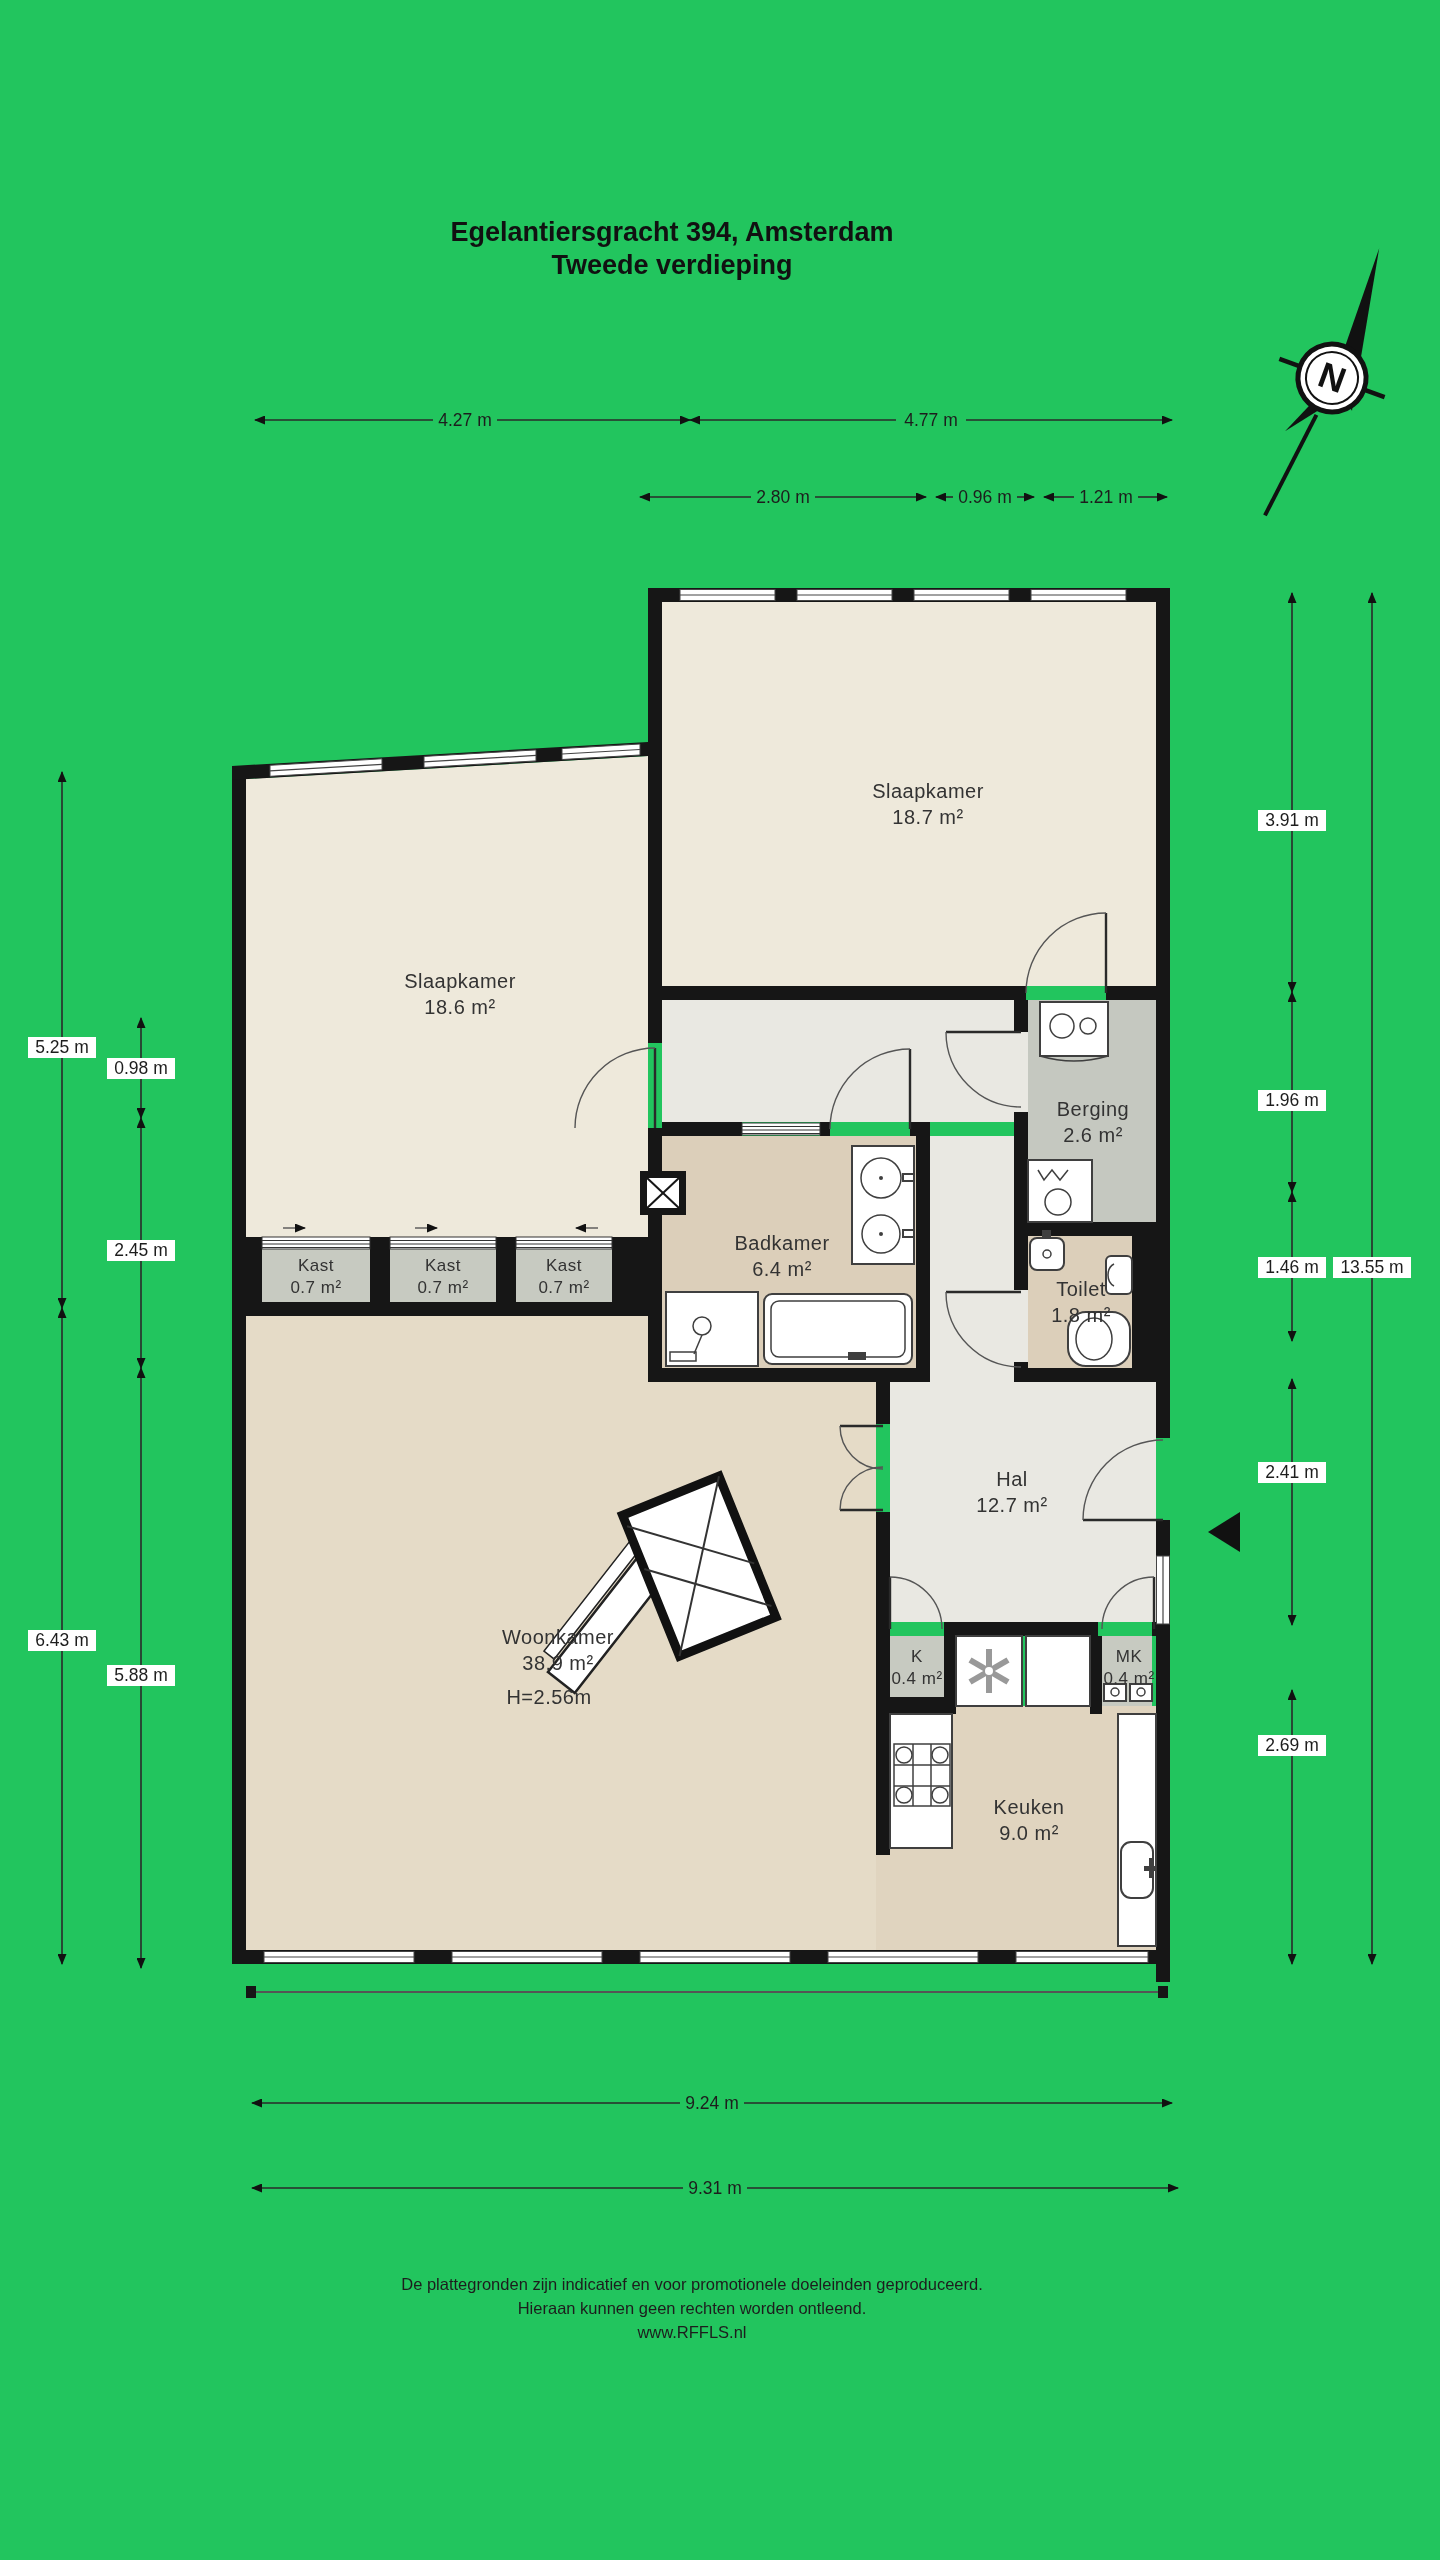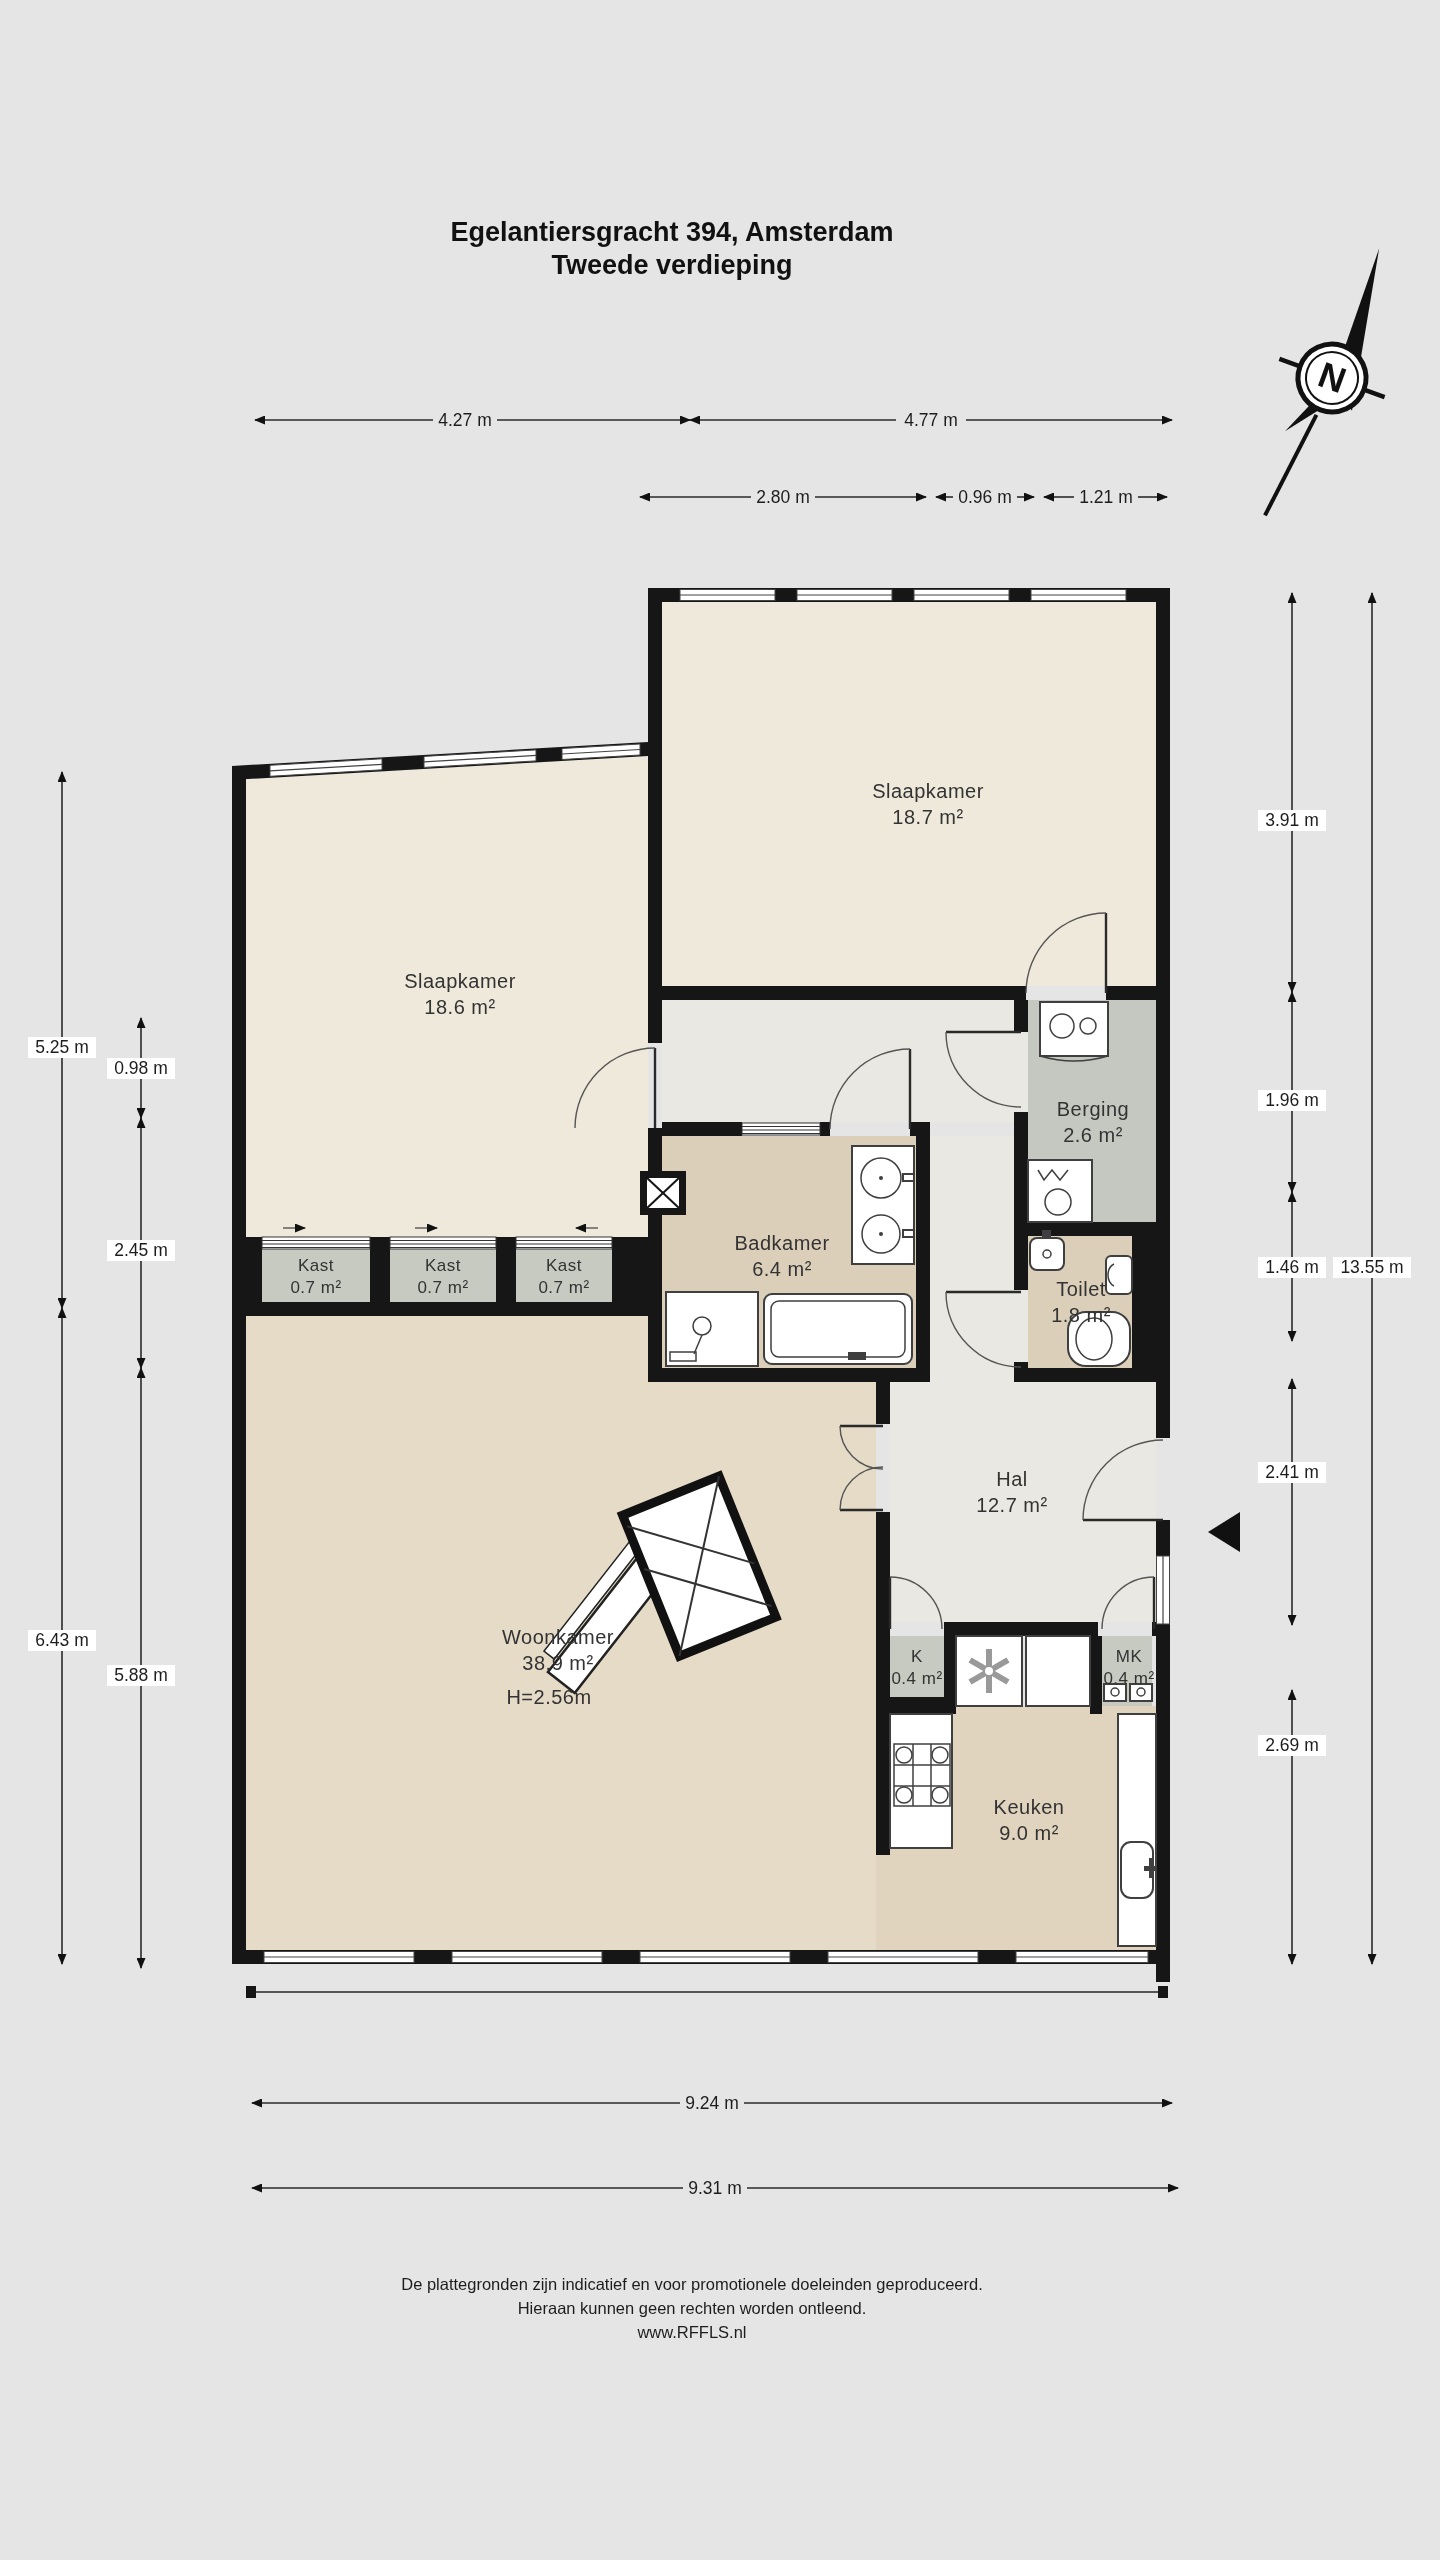--- a/index.html
+++ b/index.html
@@ -1,16 +1,16 @@
 <!DOCTYPE html>
 <html><head>
 <meta charset="utf-8">
 <style>
   html,body{margin:0;padding:0;background:#ffffff;}
-  .page{position:relative;width:1440px;height:2560px;background:#e5e5e5;overflow:hidden;
+  .page{position:relative;width:1440px;height:2560px;background:#22c55e;overflow:hidden;
         font-family:"Liberation Sans", sans-serif;}
   svg{position:absolute;left:0;top:0;}
   text{font-family:"Liberation Sans", sans-serif;text-anchor:middle;}
   .t-title{font-size:27px;font-weight:bold;fill:#111;}
   .t-room{font-size:20px;fill:#333;letter-spacing:0.5px;}
   .t-small{font-size:17px;fill:#333;letter-spacing:0.5px;}
   .t-dim{font-size:17.5px;fill:#1d1d1d;}
   .t-footer{font-size:16.5px;fill:#1d1d1d;}
   .t-n{font-size:36px;font-weight:bold;fill:#111;}
   .dimline{stroke:#2a2a2a;stroke-width:1.6;fill:none;}

